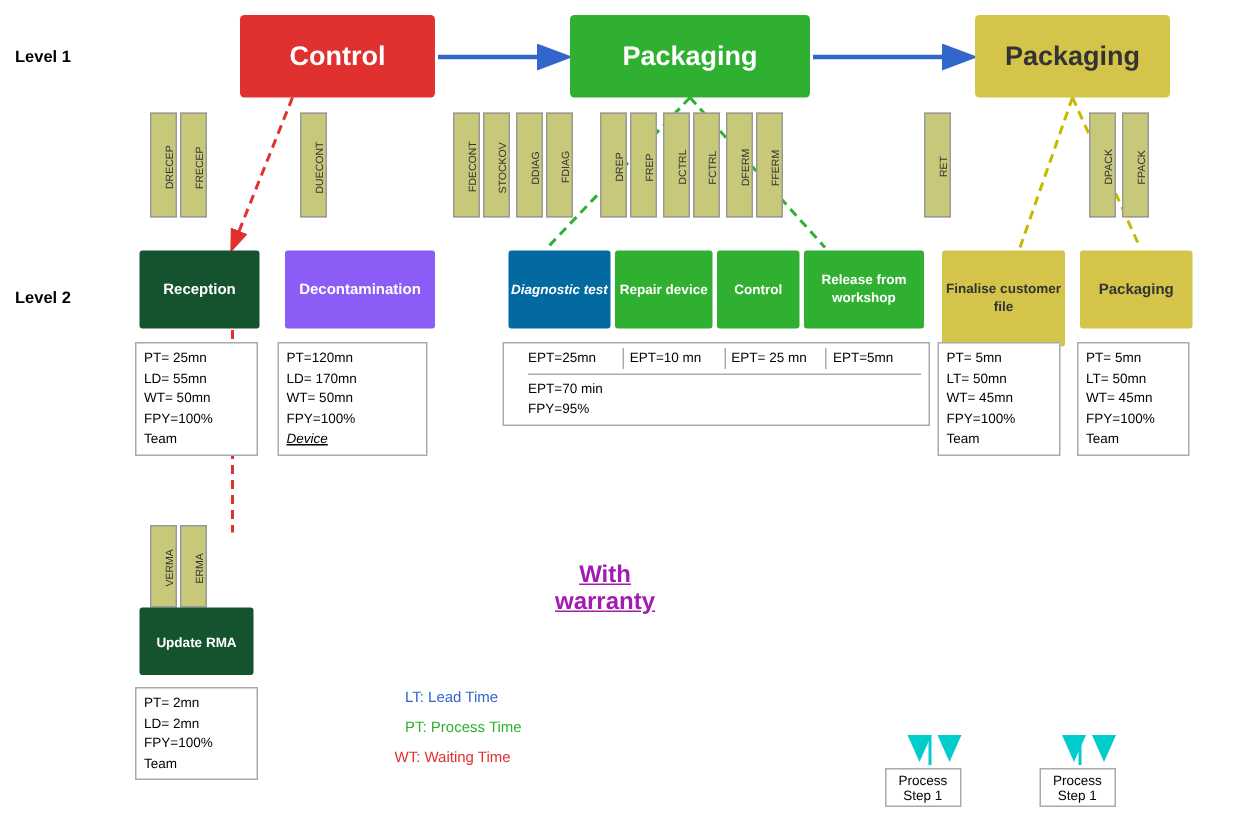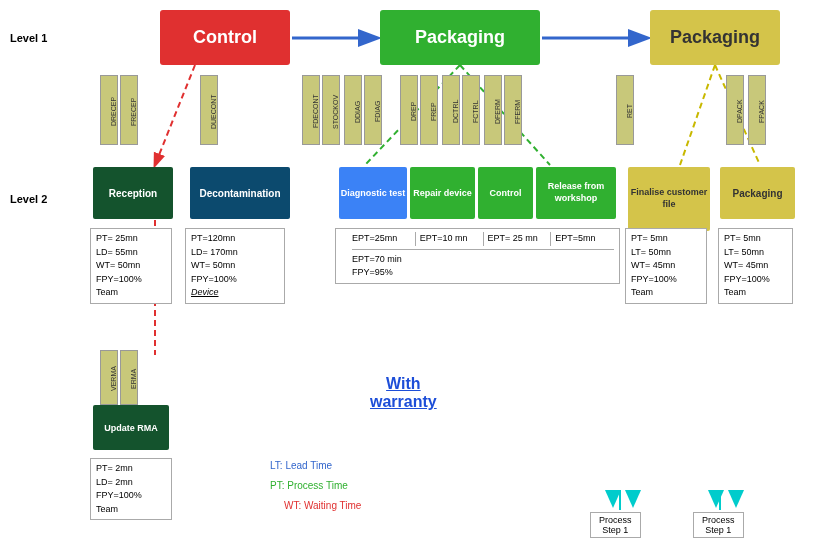--- a/index.html
+++ b/index.html
@@ -90,42 +90,42 @@
       font-size: 10px;
       font-weight: bold;
       color: #fff;
       display: flex;
       align-items: center;
       justify-content: center;
       border-radius: 2px;
     }
 
     .box-reception { background: #14532d; }
-    .box-decontam { background: #0c4a6e; }
-    .box-diagtest { background: #3b82f6; }
+    .box-decontam { background: #8b5cf6; }
+    .box-diagtest { background: #0369a1; font-style: italic; }
     .box-repairdev { background: #30b030; }
     .box-control { background: #30b030; }
     .box-release { background: #30b030; }
     .box-finalise { background: #d4c44a; color: #333; }
     .box-pack2 { background: #d4c44a; color: #333; }
 
     
     .info-box {
       position: absolute;
       border: 1px solid #aaa;
       background: #fff;
       padding: 3px 5px;
       font-size: 9px;
       line-height: 1.5;
     }
 
     
     .warranty-text {
       position: absolute;
-      color: #1d4ed8;
+      color: #a21caf;
       font-size: 16px;
       font-weight: bold;
       text-decoration: underline;
       text-align: center;
     }
 
     
     .legend-item {
       position: absolute;
       font-size: 10px;
@@ -316,21 +316,21 @@
     <div>Team</div>
   </div>
 
   <div class="warranty-text" style="left:370px; top:375px;">
     <div>With</div>
     <div>warranty</div>
   </div>
 
   <div class="legend-item" style="left:270px; top:460px; color:#3366cc;">LT: Lead Time</div>
   <div class="legend-item" style="left:270px; top:480px; color:#30b030;">PT: Process Time</div>
-  <div class="legend-item" style="left:284px; top:500px; color:#e03030;">WT: Waiting Time</div>
+  <div class="legend-item" style="left:263px; top:500px; color:#e03030;">WT: Waiting Time</div>
 
   <div class="process-step-group" style="left:590px; top:490px;">
     <div class="process-step-arrows">
       <div class="cyan-arrow"></div>
       <div class="cyan-arrow"></div>
     </div>
     <div class="process-step-box">
       <div>Process</div>
       <div>Step 1</div>
     </div>

